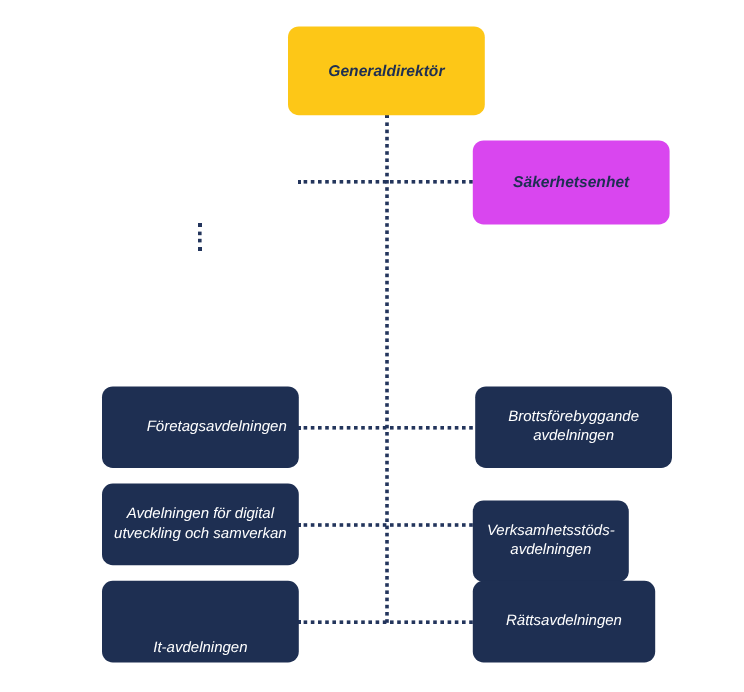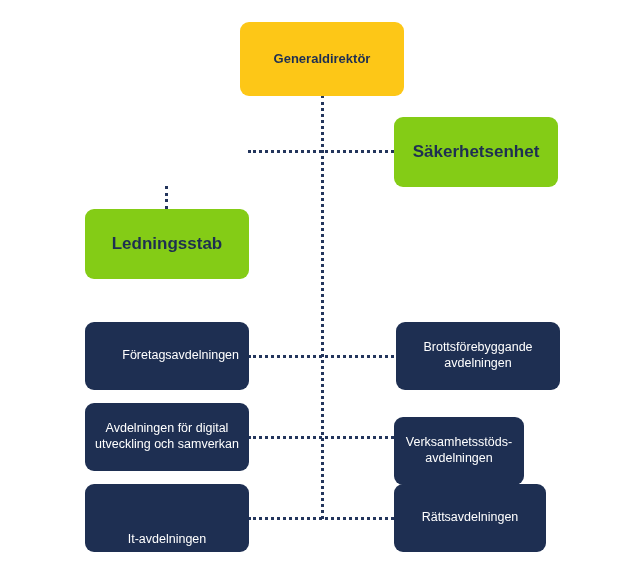--- a/index.html
+++ b/index.html
@@ -39,43 +39,44 @@
     position: absolute;
     z-index: 2;
     box-sizing: border-box;
     border-radius: 9px;
     display: flex;
     align-items: center;
     justify-content: center;
     text-align: center;
     line-height: 1.25;
     padding: 4px 10px;
+    font-style: italic;
   }
   .node .node-label {
     display: block;
     white-space: pre-line;
   }
 
   .node-yellow {
     background: #FDC717;
     color: #1E2F52;
     font-weight: bold;
     font-size: 13px;
   }
   .node-blue-mid {
     background: #8ECBE8;
     color: #1E2F52;
     font-weight: bold;
     font-size: 13px;
   }
   .node-blue-light {
-    background: #84cc16;
+    background: #d946ef;
     color: #1E2F52;
     font-weight: bold;
-    font-size: 17px;
+    font-size: 13px;
   }
   .node-navy {
     background: #1E2F52;
     color: #ffffff;
     font-weight: normal;
     font-size: 12.5px;
   }
 </style>
 </head>
 <body>
@@ -96,23 +97,20 @@
 
   <div class="node node-yellow" style="left:240px; top:22px; width:164px; height:74px;">
     <span class="node-label">Generaldirektör</span>
   </div>
 
 
   <div class="node node-blue-light" style="left:394px; top:117px; width:164px; height:70px;">
     <span class="node-label">Säkerhetsenhet</span>
   </div>
 
-  <div class="node node-blue-light" style="left:85px; top:209px; width:164px; height:70px;">
-    <span class="node-label">Ledningsstab</span>
-  </div>
 
   <div class="node node-navy" style="left:85px; top:322px; width:164px; height:68px;justify-content:flex-end;">
     <span class="node-label">Företagsavdelningen</span>
   </div>
 
   <div class="node node-navy" style="left:396px; top:322px; width:164px; height:68px;">
     <span class="node-label">Brottsförebyggande
 avdelningen</span>
   </div>
 

